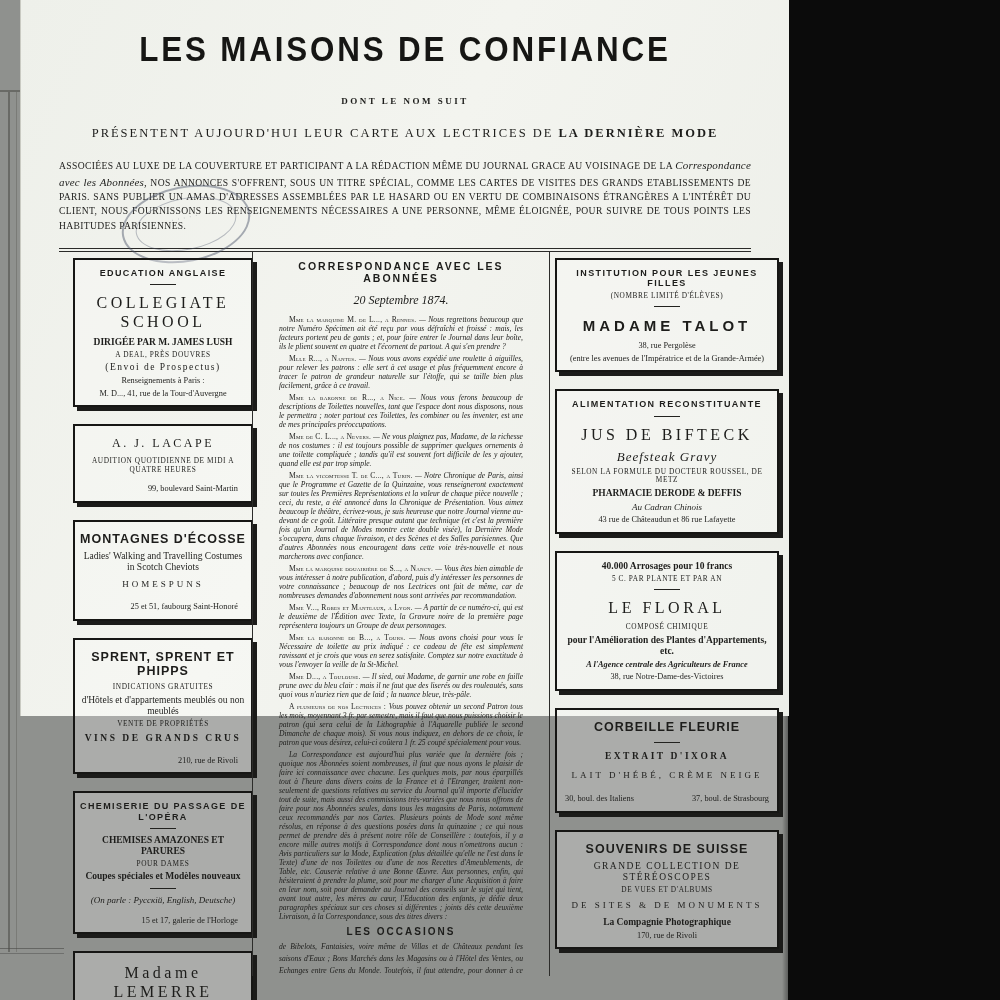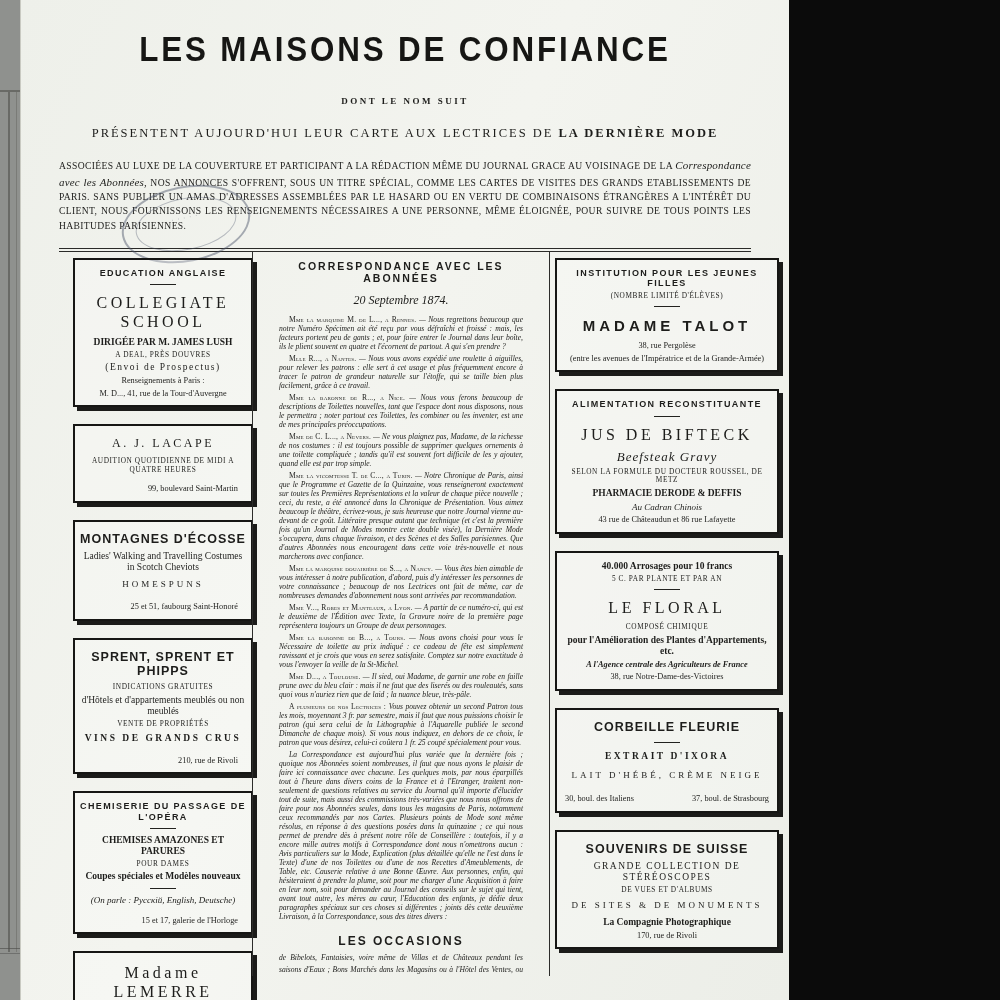--- a/index.html
+++ b/index.html
@@ -13,21 +13,21 @@
   .edge-v{position:absolute;left:8px;top:92px;width:2px;height:860px;background:#4a4a46;opacity:.55;}
   .edge-v2{position:absolute;left:16px;top:92px;width:1px;height:860px;background:#5a5a55;opacity:.4;}
   .edge-h-top{position:absolute;left:0;top:90px;width:30px;height:2px;background:#4a4a46;opacity:.55;}
   .edge-h-bot{position:absolute;left:0;top:948px;width:64px;height:1px;background:#4a4a46;opacity:.6;}
   .edge-h-bot2{position:absolute;left:0;top:953px;width:64px;height:1px;background:#4a4a46;opacity:.45;}
   
   .black-band{position:absolute;right:0;top:0;width:212px;height:1000px;background:#0b0b0b;}
   .black-band::before{content:"";position:absolute;left:-6px;top:0;width:6px;height:100%;
     background:linear-gradient(to right,rgba(0,0,0,0),rgba(0,0,0,.35));}
   
-  .page{position:absolute;left:20px;top:0;width:768px;height:1000px;
+  .page{position:absolute;left:20px;top:0;width:768px;height:716px;
     background:linear-gradient(115deg,#eef0ea 0%,#f3f4ef 45%,#ecEEe8 100%);
     background-color:#f1f2ec;border-left:1px solid #c9cac2;}
   
   .hdr{padding-top:30px;text-align:center;}
   .title{font-family:"Liberation Sans","DejaVu Sans",sans-serif;font-weight:bold;
     font-size:33px;letter-spacing:3px;transform:scale(.95,1.08);color:#161614;}
   .subtitle{margin-top:28px;font-size:9px;letter-spacing:2.5px;font-variant:small-caps;font-weight:bold;}
   .tagline{margin-top:20px;font-size:12.5px;letter-spacing:2px;}
   .tagline .brand{font-weight:bold;}
   .intro{width:692px;margin:16px auto 0;text-align:justify;font-size:9.6px;
@@ -72,21 +72,21 @@
   .r{font-size:8.3px;text-align:right;padding-right:8px;margin-top:7px;}
   .pair{display:flex;justify-content:space-between;font-size:8.3px;padding:0 3px;margin-top:8px;}
   
   .corr-heading{text-align:center;font-family:"Liberation Sans",sans-serif;font-weight:bold;
     font-size:10.5px;letter-spacing:2px;margin:2px 0 0;}
   .corr-date{text-align:center;font-style:italic;font-size:12px;margin:9px 0 7px;}
   .corr-body p{font-style:italic;font-size:7.6px;line-height:9px;text-align:justify;
     margin:0 0 3px;text-indent:10px;}
   .corr-body p .lead{font-style:normal;font-variant:small-caps;letter-spacing:.2px;}
   .corr-sub{text-align:center;font-family:"Liberation Sans",sans-serif;font-weight:bold;
-    font-size:12px;letter-spacing:2px;margin:13px 0 4px;}
+    font-size:10px;letter-spacing:2px;margin:5px 0 4px;}
   .corr-closing{font-style:italic;font-size:7.6px;line-height:12px;text-align:justify;margin:0;}
 </style>
 </head>
 <body>
 
 <div class="edge-v"></div>
 <div class="edge-v2"></div>
 <div class="edge-h-top"></div>
 <div class="edge-h-bot"></div>
 <div class="edge-h-bot2"></div>

